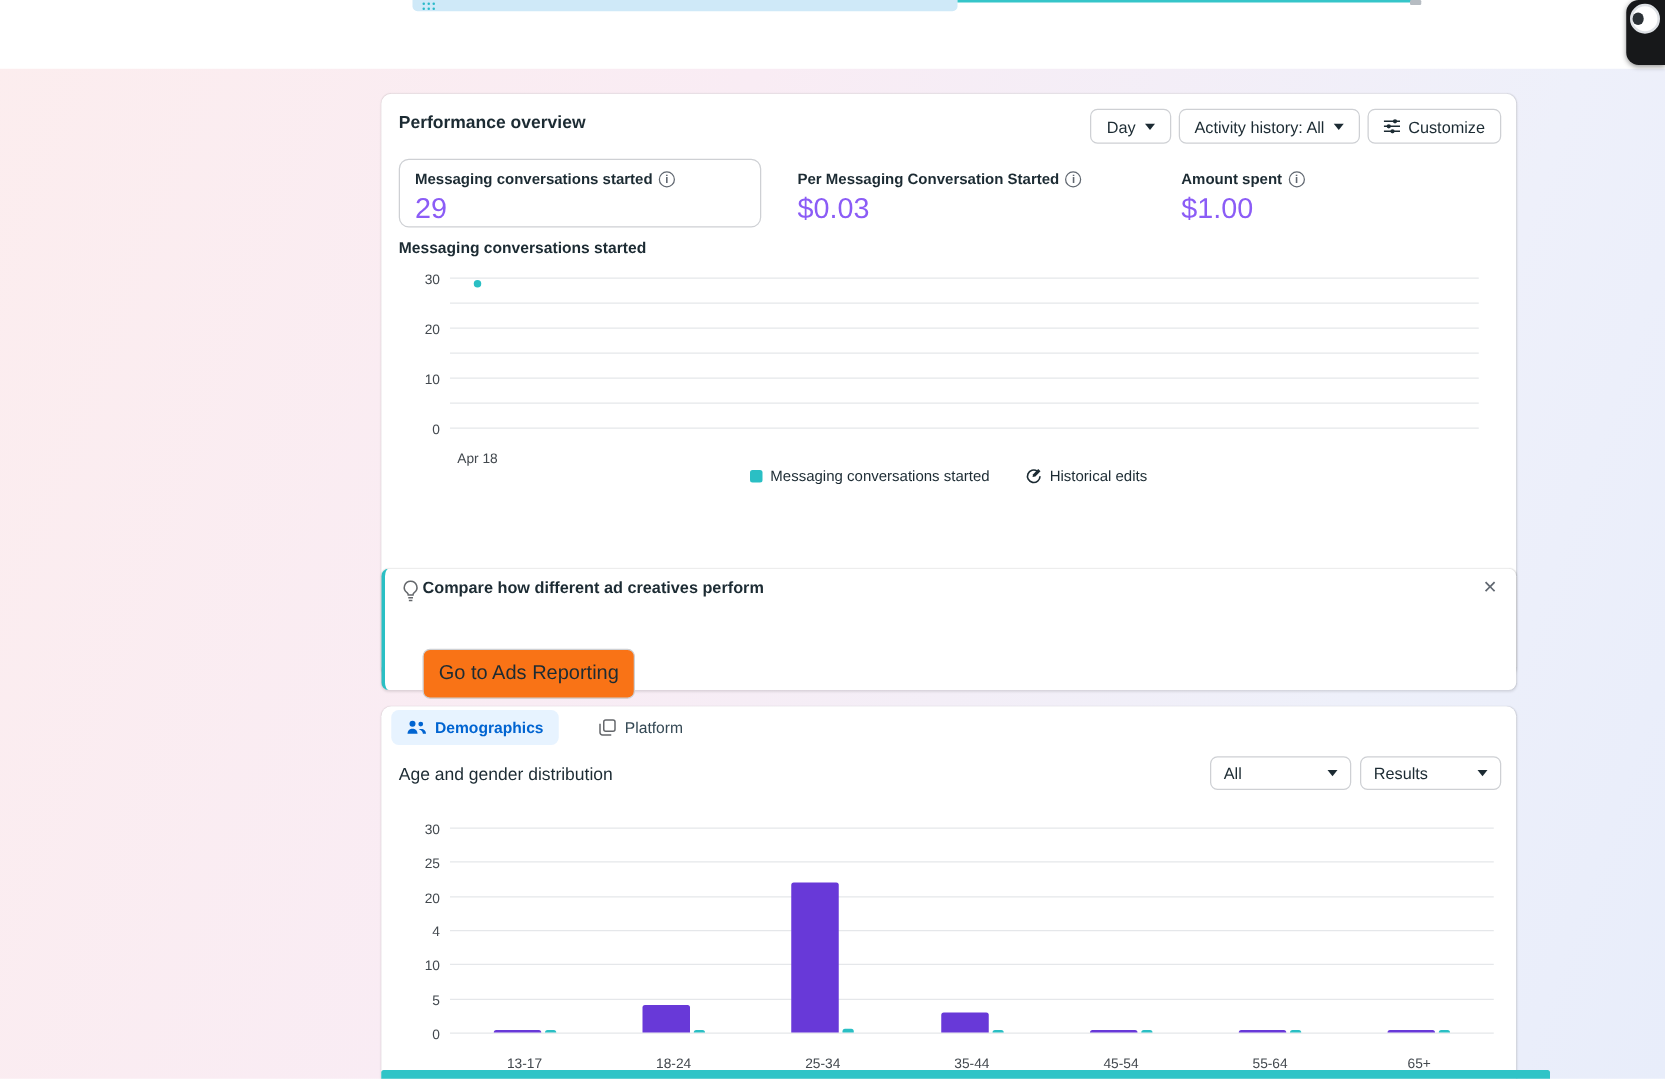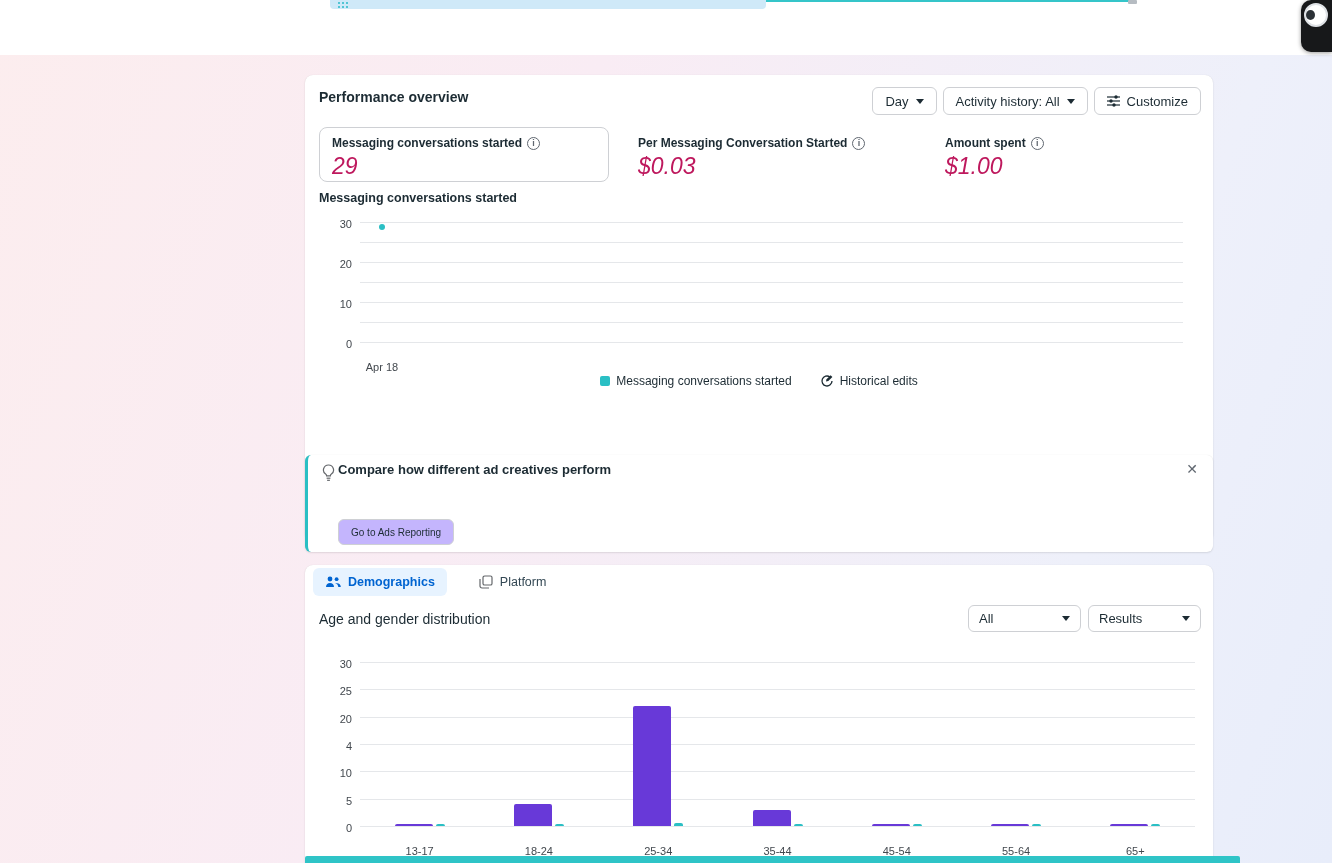--- a/index.html
+++ b/index.html
@@ -49,21 +49,21 @@
     background:#fff; border:1px solid #ced0d4; border-radius:6px;
     font-size:13px; color:#1c2b33; font-family:inherit; cursor:pointer; white-space:nowrap;
   }
   .caret { width:0; height:0; border-left:4px solid transparent; border-right:4px solid transparent; border-top:5px solid #1c2b33; }
 
   .metrics { position:absolute; left:14px; top:52px; display:flex; align-items:flex-start; }
   .metric { width:278px; padding:9px 0; }
   .metric.selected { width:290px; height:55px; padding:8px 12px; border:1px solid #ced0d4; border-radius:8px; }
   .metric + .metric { margin-left:29px; }
   .metric-label { display:flex; align-items:center; gap:5px; font-size:12px; font-weight:700; }
-  .metric-value { margin-top:3px; font-size:23px; color:#be185d;font-style:italic; }
+  .metric-value { margin-top:3px; font-size:23px; color:#8b5cf6; }
   .info {
     width:13px; height:13px; border-radius:50%; border:1px solid #606770; color:#606770;
     font-size:9px; line-height:1; display:inline-flex; align-items:center; justify-content:center;
     flex:0 0 auto; cursor:pointer;
   }
   .info::after { content:"i"; }
 
   .chart-heading { position:absolute; left:14px; top:116px; font-size:12.5px; font-weight:700; }
   .plot { position:absolute; }
   .plot1 { left:55px; top:148px; width:823px; height:120px; }
@@ -78,23 +78,23 @@
     gap:28px; align-items:center; font-size:12px; color:#1c2b33;
   }
   .legend-item { display:flex; align-items:center; gap:6px; }
   .legend-swatch { width:10px; height:10px; border-radius:2px; background:#2abfc4; }
 
   
   .tip-icon { position:absolute; left:14px; top:9px; }
   .tip-title { position:absolute; left:30px; top:7px; font-size:13px; font-weight:700; }
   .tip-body { position:absolute; left:30px; top:27px; width:842px; font-size:12.4px; line-height:1.5; color:#344854; }
   .tip-btn {
-    position:absolute; left:30px; top:64px; height:26px; padding:0 12px;
-    background:#c4b5fd; border:1px solid #ced0d4; border-radius:6px;
-    font-size:10px; font-family:inherit; color:#1c2b33; cursor:pointer;
+    position:absolute; left:30px; top:64px; height:40px; padding:0 12px;
+    background:#f97316; border:1px solid #ced0d4; border-radius:6px;
+    font-size:16px; font-family:inherit; color:#1c2b33; cursor:pointer;
   }
   .tip-close { position:absolute; right:15px; top:6px; font-size:14px; color:#606770; cursor:pointer; background:none; border:none; font-family:inherit; }
 
   
   .tabs { position:absolute; left:8px; top:3px; display:flex; align-items:center; }
   .tab { display:flex; align-items:center; gap:7px; height:28px; padding:0 12px; font-size:12.5px; cursor:pointer; border-radius:6px; }
   .tab.active { background:#e7f3ff; color:#0064d1; font-weight:700; }
   .tab.inactive { margin-left:20px; color:#344854; }
   .demo-title { position:absolute; left:14px; top:46px; font-size:14px; font-weight:400; }
   .filters { position:absolute; right:12px; top:40px; display:flex; gap:7px; }

